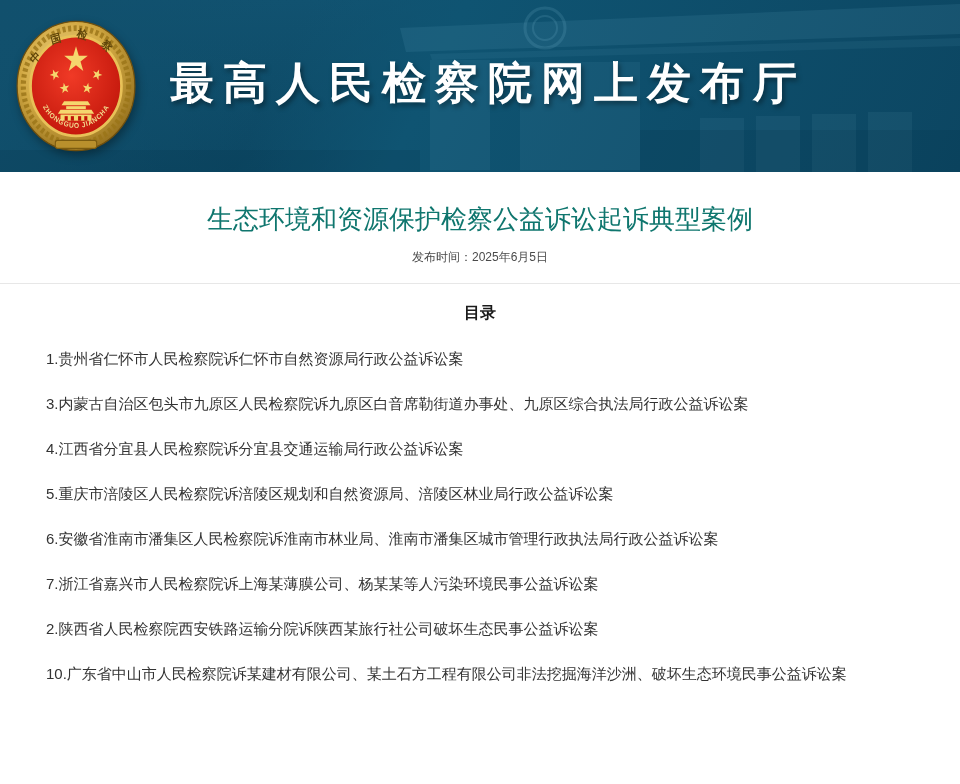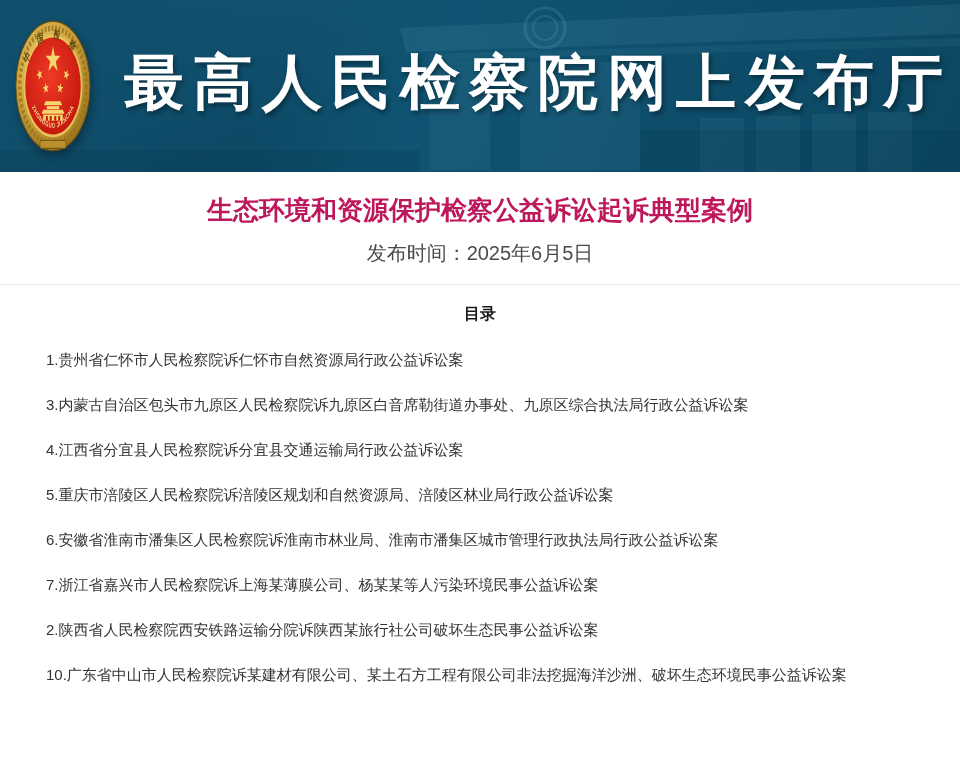--- a/index.html
+++ b/index.html
@@ -11,30 +11,30 @@
     background:linear-gradient(115deg,#11506d 0%,#10567404 30%,#0f5472 45%,#0c4662 100%),
                linear-gradient(180deg,#115270 0%,#0c4763 100%);
     background-color:#0e4f6c;
     display:flex;align-items:center;overflow:hidden;
   }
   .banner-art{position:absolute;inset:0;width:100%;height:100%;}
   .emblem{margin-left:14px;position:relative;z-index:2;filter:drop-shadow(2px 4px 5px rgba(0,0,0,0.35));}
   .site-title{
     position:relative;z-index:2;margin:0 8px 6px 32px;
     color:#ffffff;font-family:"Liberation Serif","DejaVu Serif",serif;
-    font-weight:bold;font-size:60px;letter-spacing:9px;white-space:nowrap;
+    font-weight:bold;font-size:44px;letter-spacing:9px;white-space:nowrap;
     text-shadow:2px 3px 5px rgba(0,0,0,0.4);
   }
 
   
   .article-title{
-    margin:0;padding-top:22px;text-align:center;
-    font-size:26px;line-height:32px;font-weight:bold;color:#be185d;
+    margin:0;padding-top:31px;text-align:center;
+    font-size:26px;line-height:32px;font-weight:normal;color:#0f766e;
   }
-  .pub-date{margin:14px 0 0;text-align:center;font-size:20px;color:#4a4a4a;}
+  .pub-date{margin:14px 0 0;text-align:center;font-size:12px;color:#4a4a4a;}
   .divider{border:none;border-top:1px solid #e7e7e7;margin:17px 0 0;}
   .toc-heading{margin:19px 0 0;text-align:center;font-size:16px;font-weight:bold;color:#1a1a1a;}
   .toc-list{margin:24px 0 0;padding:0 30px 0 46px;}
   .toc-item{margin:0 0 24px;font-size:15px;line-height:21px;color:#333333;}
 </style>
 </head>
 <body>
 
 <header class="banner">
 

